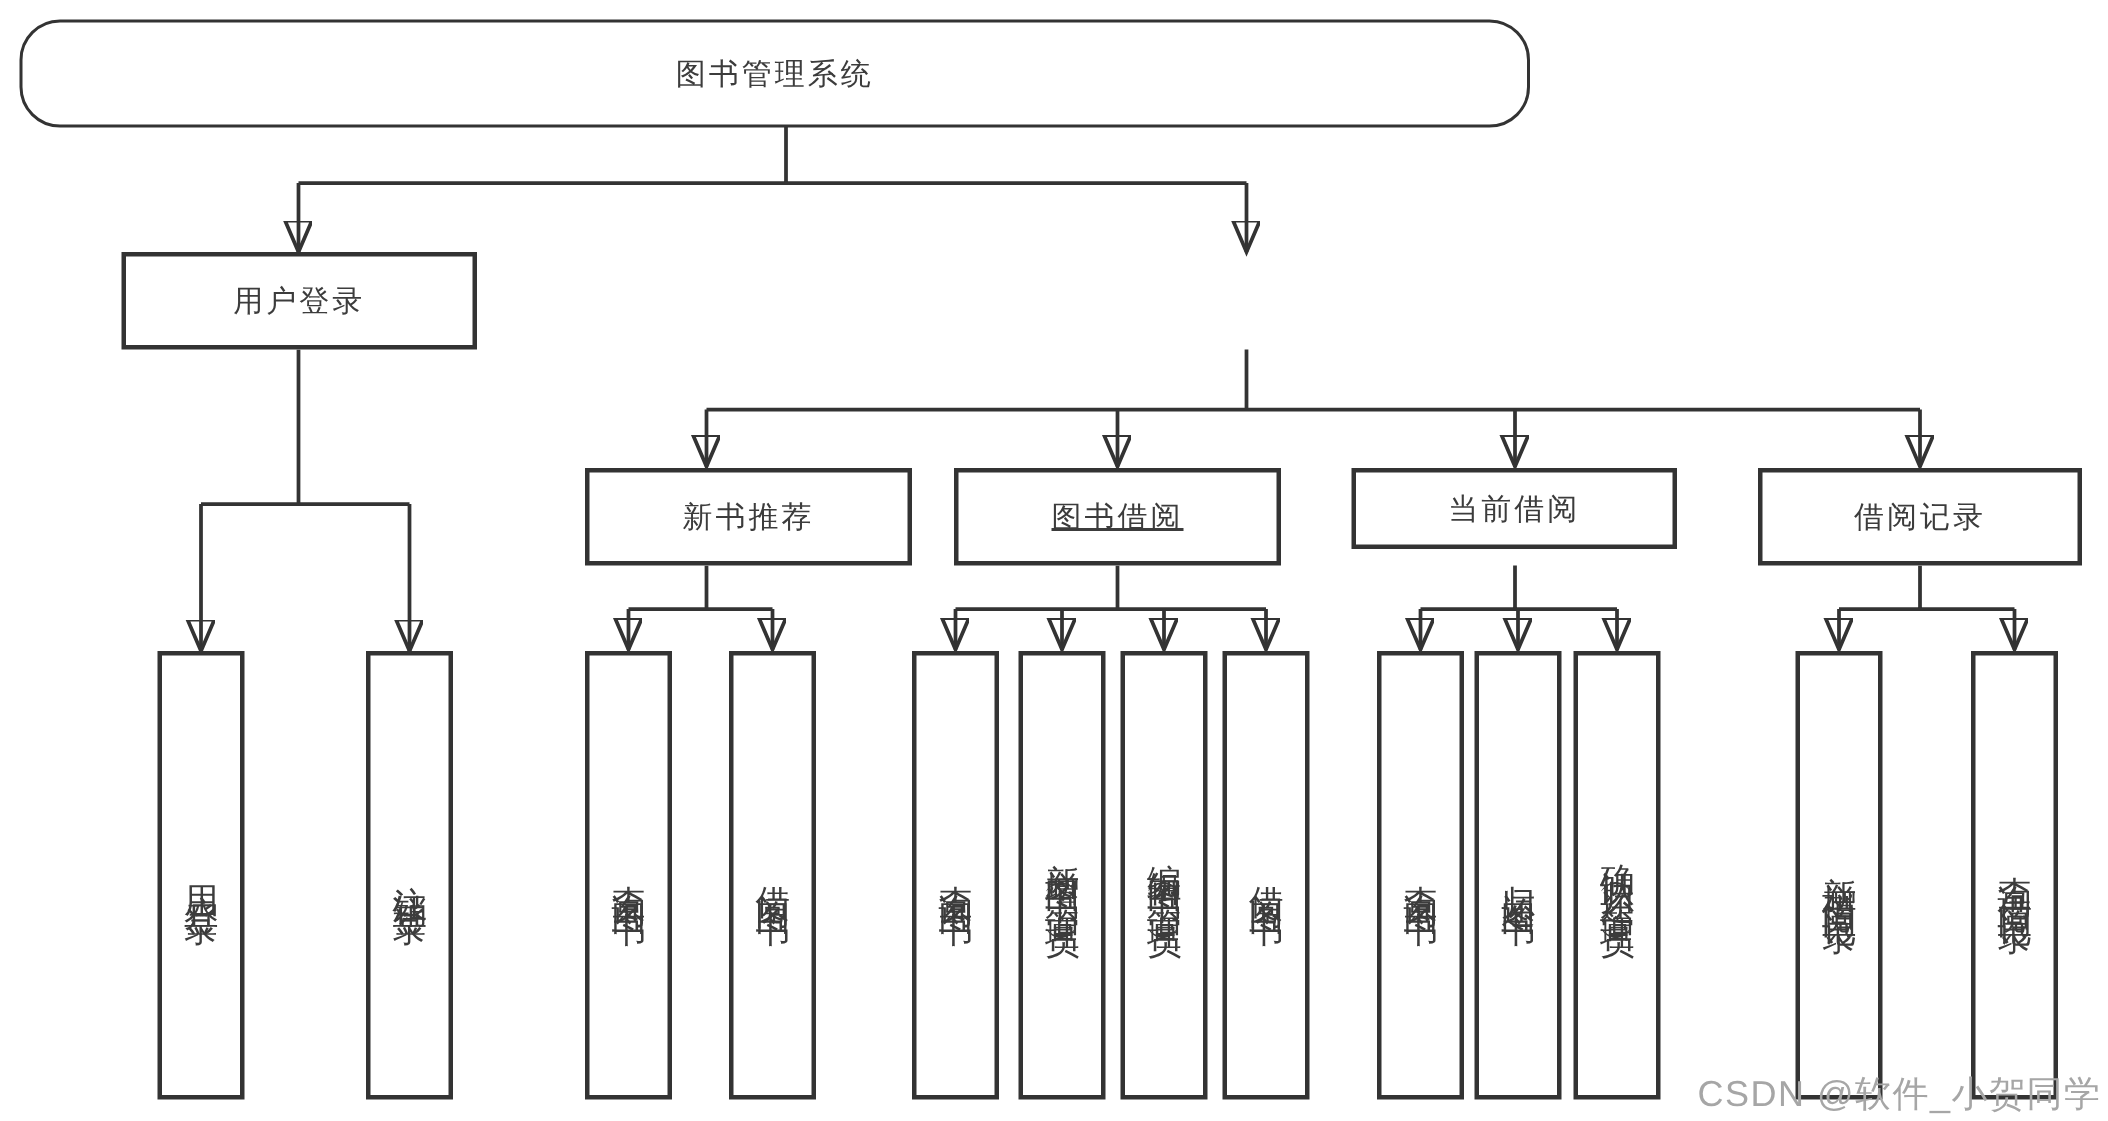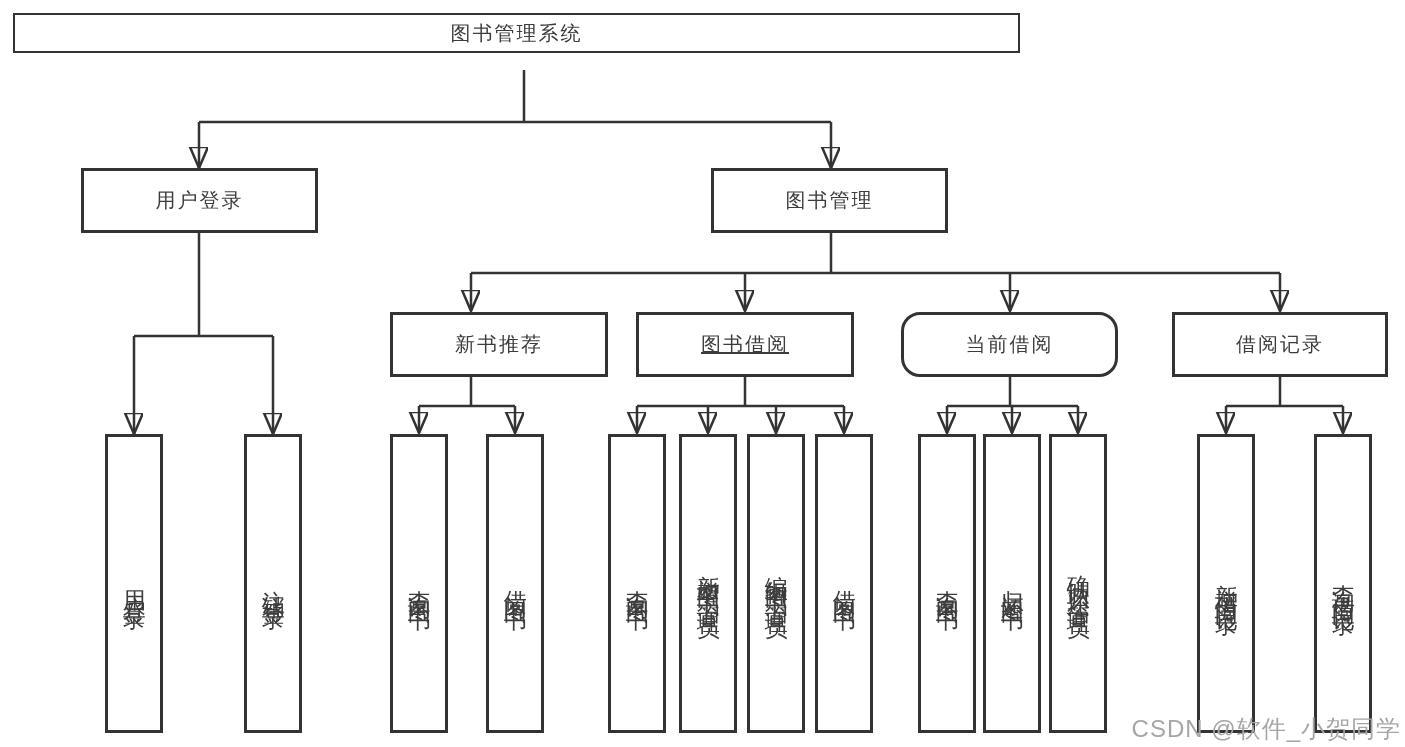--- a/index.html
+++ b/index.html
@@ -38,22 +38,23 @@
     justify-content: center;
     color: #3c3c3c;
   }
   .hbox {
     font-size: 20px;
     letter-spacing: 2px;
     white-space: nowrap;
   }
   .root-box {
     left: 13px; top: 13px;
-    width: 1007px; height: 40px;
+    width: 1007px; height: 72px;
     border-width: 2.5px;
+    border-radius: 27px;
   }
   .vbox {
     top: 434px;
     width: 58px;
     height: 299px;
   }
   .vlabel {
     writing-mode: vertical-rl;
     text-orientation: mixed;
     font-size: 23px;
@@ -119,31 +120,28 @@
     <path d="M1343,406 V433" marker-end="url(#arw)"></path>
   </svg>
 
   <div class="box hbox root-box">
     <span>图书管理系统</span>
   </div>
 
   <div class="box hbox" style="left:81px; top:168px; width:237px; height:65px;">
     <span>用户登录</span>
   </div>
-  <div class="box hbox" style="left:711px; top:168px; width:237px; height:65px;">
-    <span>图书管理</span>
-  </div>
 
   <div class="box hbox" style="left:362px; top:312px; width:218px; height:65px;margin-left:28px;">
     <span>新书推荐</span>
   </div>
   <div class="box hbox" style="left:636px; top:312px; width:218px; height:65px;text-decoration:underline;">
     <span>图书借阅</span>
   </div>
-  <div class="box hbox" style="left:901px; top:312px; width:217px; height:65px;border-radius:19px;">
+  <div class="box hbox" style="left:901px; top:312px; width:217px; height:54px;">
     <span>当前借阅</span>
   </div>
   <div class="box hbox" style="left:1172px; top:312px; width:216px; height:65px;">
     <span>借阅记录</span>
   </div>
 
   <div class="box vbox" style="left:105px;">
     <span class="vlabel">用户登录</span>
   </div>
   <div class="box vbox" style="left:244px;">

